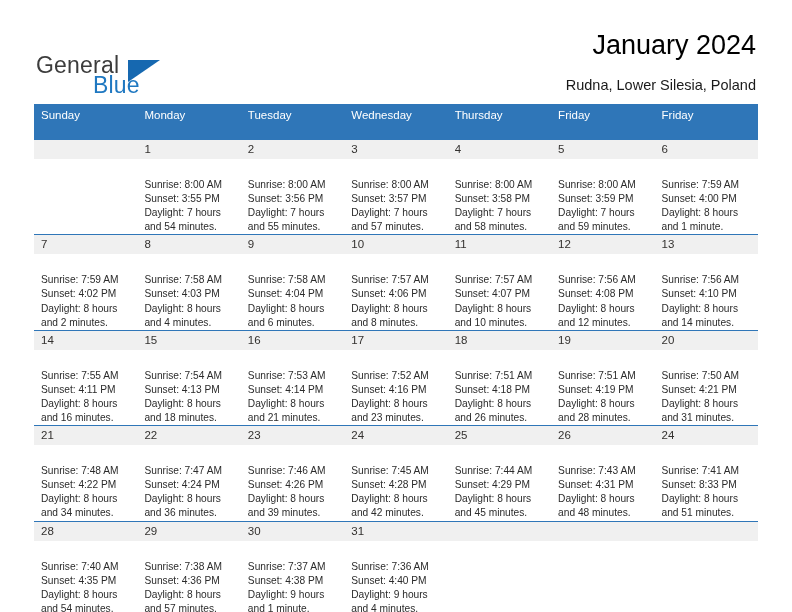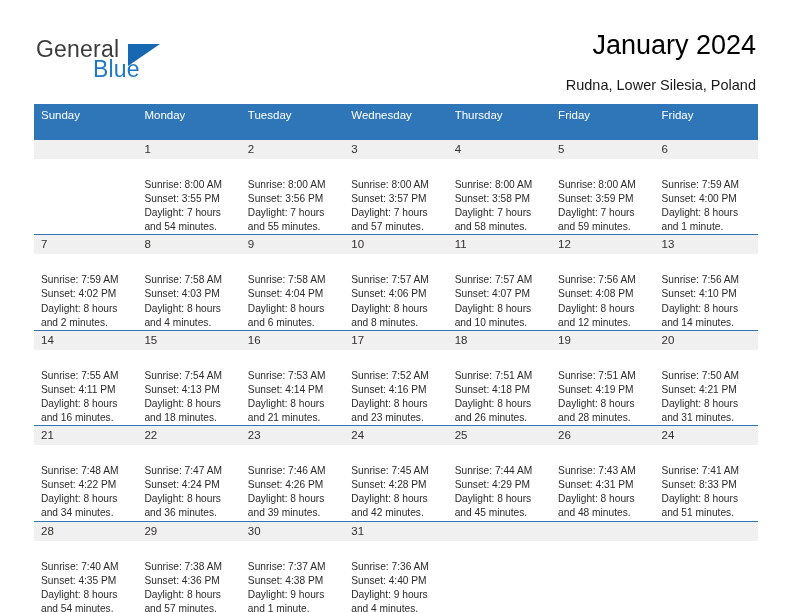--- a/index.html
+++ b/index.html
@@ -27,21 +27,21 @@
     position: absolute;
     left: 0;
     top: 0;
     width: 792px;
     height: 100px;
   }
 
   .logo {
     position: absolute;
     left: 36px;
-    top: 36px;
+    top: 52px;
     width: 200px;
     height: 46px;
   }
   .logo-general {
     position: absolute;
     left: 0;
     top: 0;
     font-size: 23px;
     letter-spacing: 0.2px;
     color: #3c3c3c;

